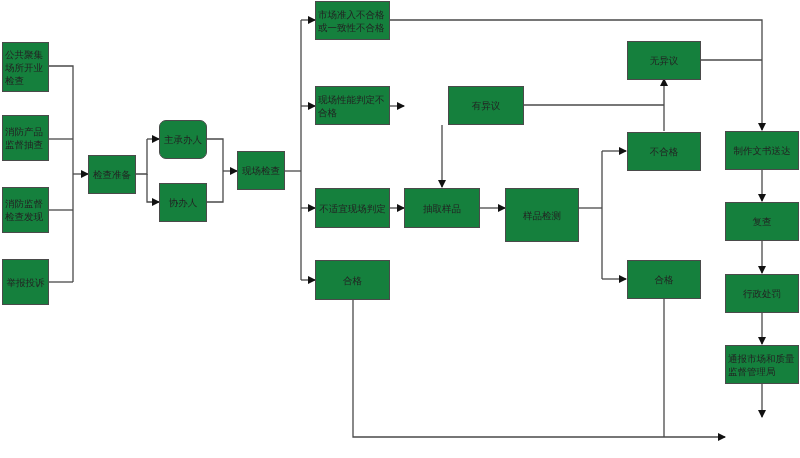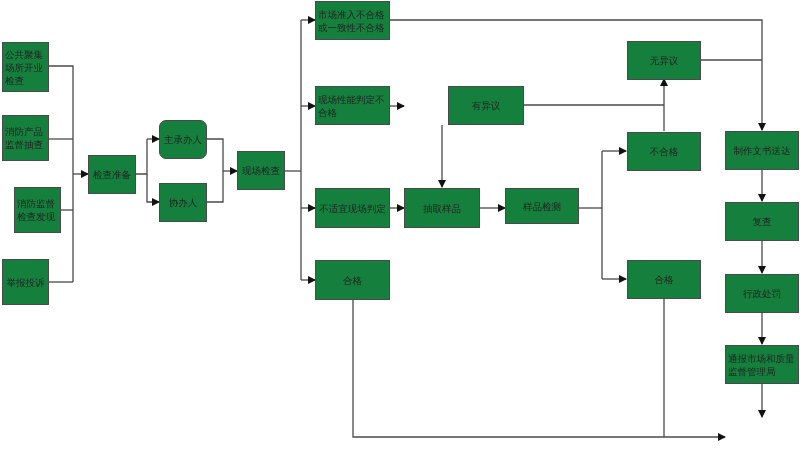--- a/index.html
+++ b/index.html
@@ -68,21 +68,21 @@
     <polyline points="353,299 353,437 725,437" marker-end="url(#ah)"></polyline>
     <line x1="664" y1="299" x2="664" y2="437"></line>
   </svg>
 
   <div class="node" style="left:2px;top:42px;width:47px;height:50px;">
       <span>公共聚集场所开业检查</span>
     </div>
   <div class="node" style="left:2px;top:115px;width:47px;height:46px;">
       <span>消防产品监督抽查</span>
     </div>
-  <div class="node" style="left:14px;top:187px;width:47px;height:46px;">
+  <div class="node" style="left:2px;top:187px;width:47px;height:46px;">
       <span>消防监督检查发现</span>
     </div>
   <div class="node" style="left:2px;top:259px;width:47px;height:46px;">
       <span>举报投诉</span>
     </div>
 
   <div class="node" style="left:88px;top:155px;width:48px;height:39px;">
       <span>检查准备</span>
     </div>
   <div class="node" style="left:159px;top:120px;width:48px;height:39px;border-radius:7px;">
@@ -107,21 +107,21 @@
   <div class="node" style="left:315px;top:260px;width:75px;height:40px;">
       <span>合格</span>
     </div>
 
   <div class="node" style="left:404px;top:86px;width:76px;height:39px;margin-left:44px;">
       <span>有异议</span>
     </div>
   <div class="node" style="left:404px;top:188px;width:76px;height:40px;">
       <span>抽取样品</span>
     </div>
-  <div class="node" style="left:505px;top:188px;width:74px;height:36px;">
+  <div class="node" style="left:505px;top:188px;width:74px;height:54px;">
       <span>样品检测</span>
     </div>
 
   <div class="node" style="left:627px;top:41px;width:74px;height:39px;">
       <span>无异议</span>
     </div>
   <div class="node" style="left:627px;top:132px;width:74px;height:39px;">
       <span>不合格</span>
     </div>
   <div class="node" style="left:627px;top:260px;width:74px;height:39px;">

